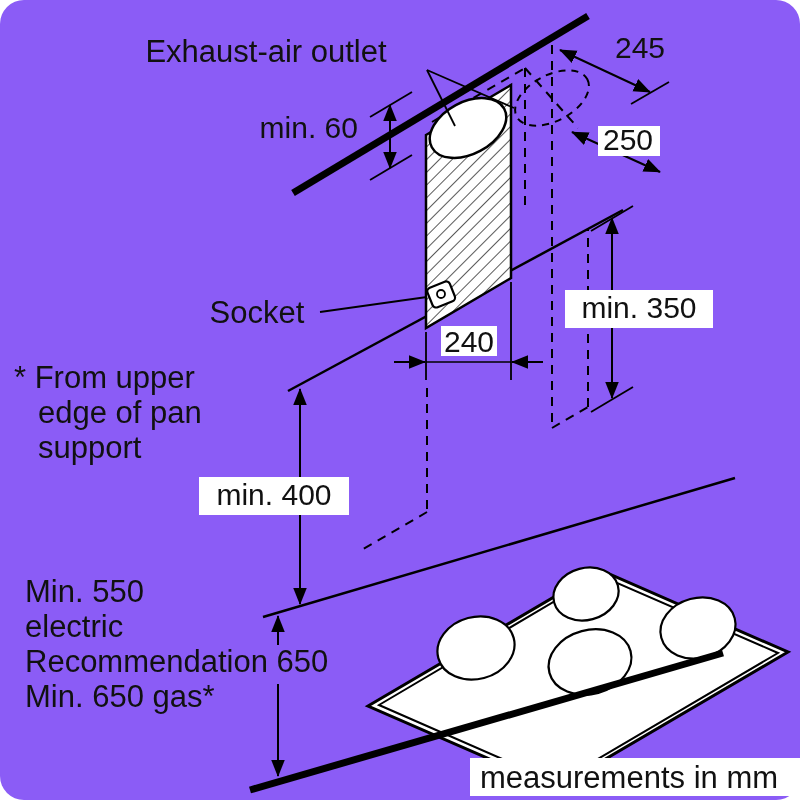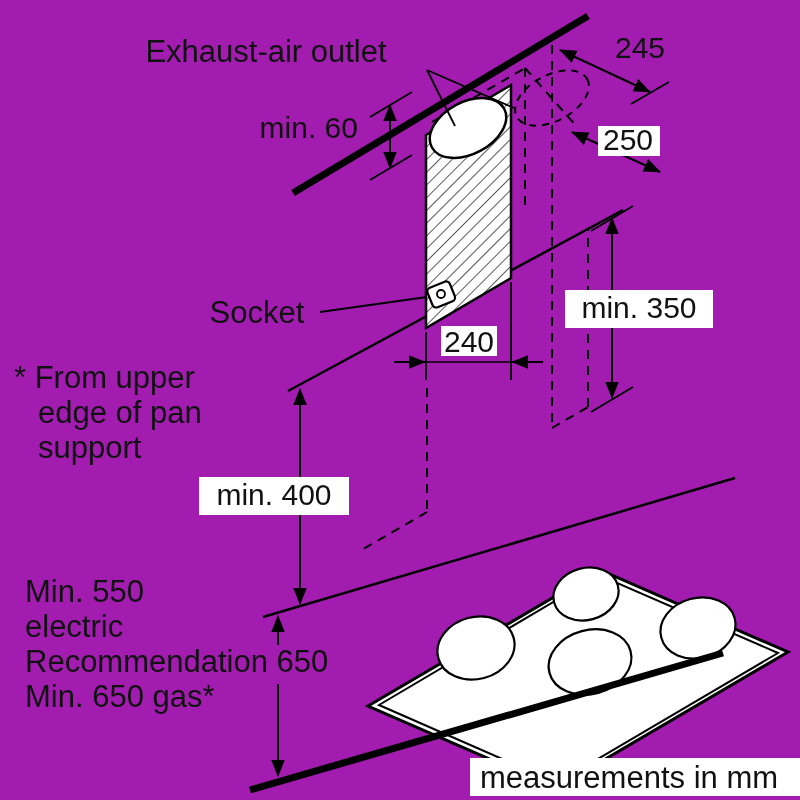--- a/index.html
+++ b/index.html
@@ -1,17 +1,17 @@
 <!DOCTYPE html>
 <html><head>
 <meta charset="utf-8">
 <style>
   html,body{margin:0;padding:0;background:#ffffff;}
   body{width:800px;height:800px;overflow:hidden;}
-  .stage{width:800px;height:800px;background:#a21caf;position:relative;}
+  .stage{width:800px;height:800px;background:#8b5cf6;position:relative;border-radius:24px;}
   svg{display:block;}
   text{font-family:"Liberation Sans","DejaVu Sans",sans-serif;fill:#111111;}
   .lbl{font-size:31px;}
   .dim{font-size:30px;}
 </style>
 </head>
 <body>
 
 <div class="stage">
 <svg width="800" height="800" viewBox="0 0 800 800">

